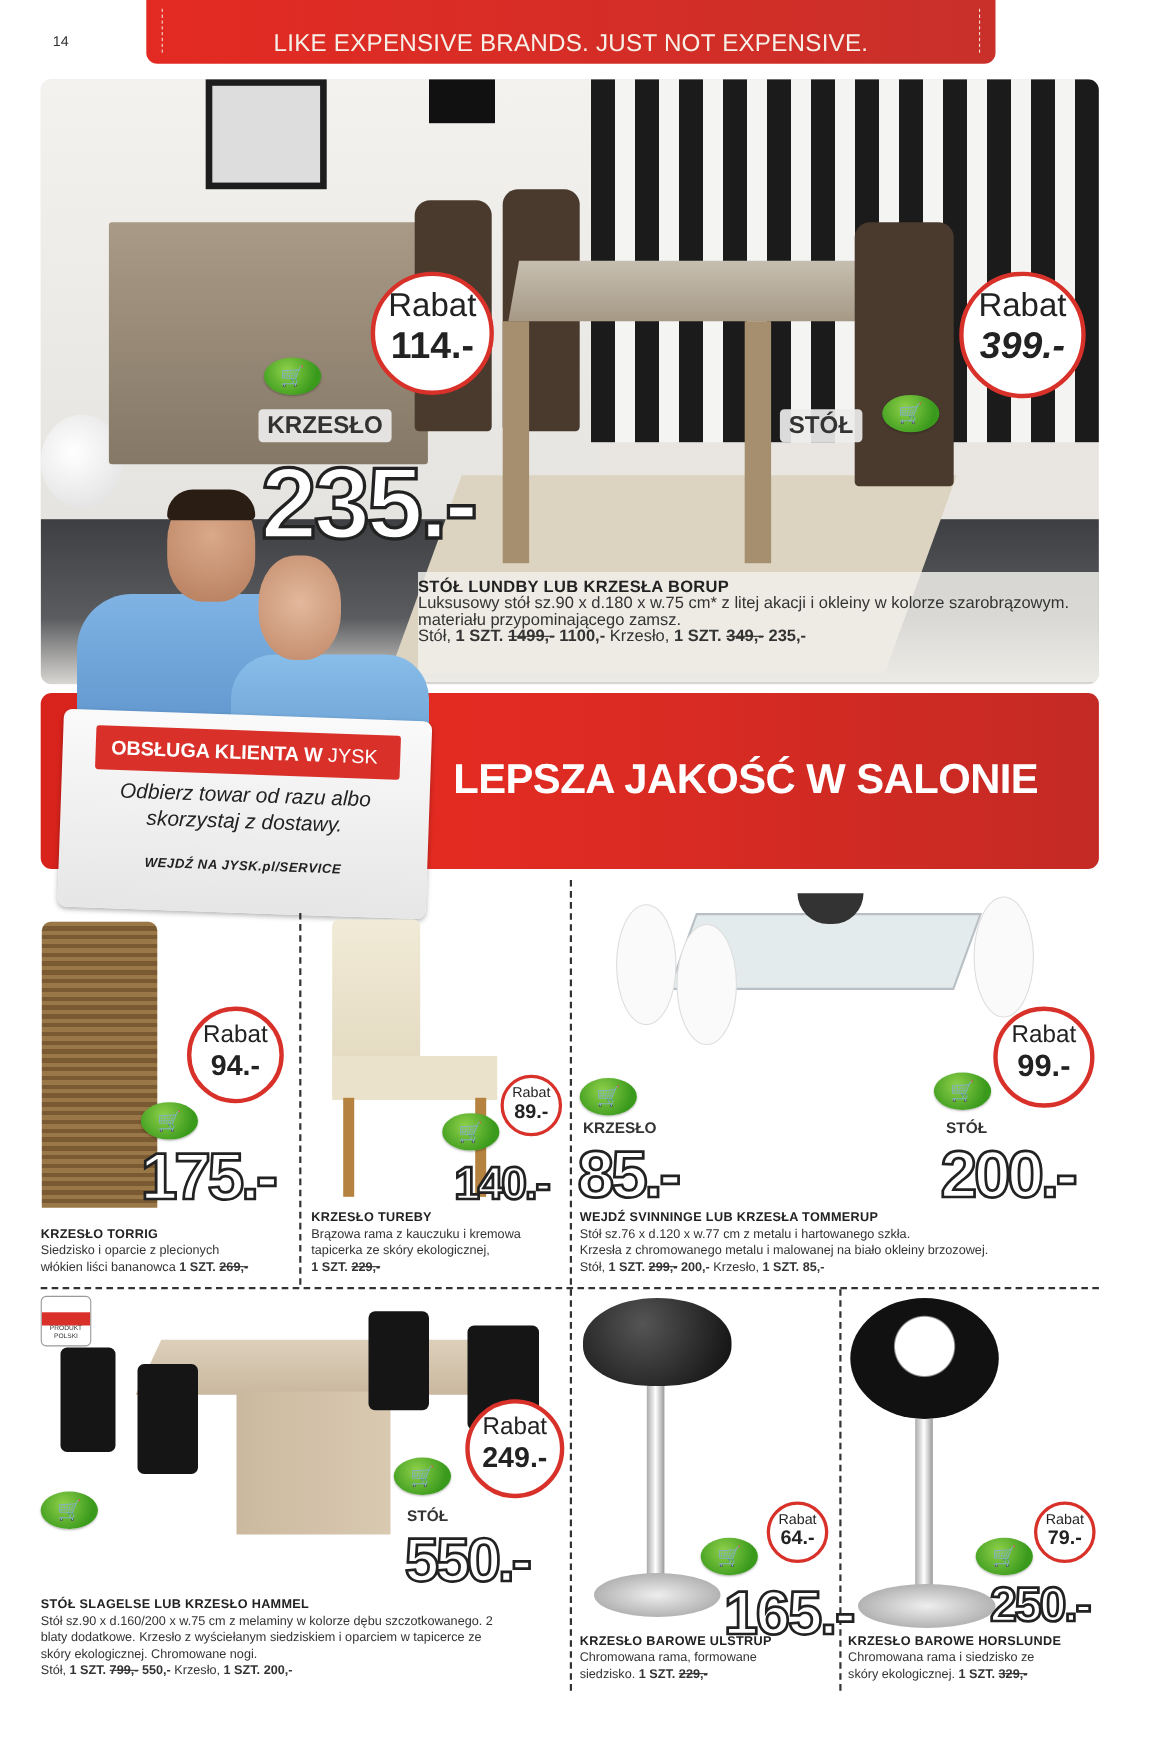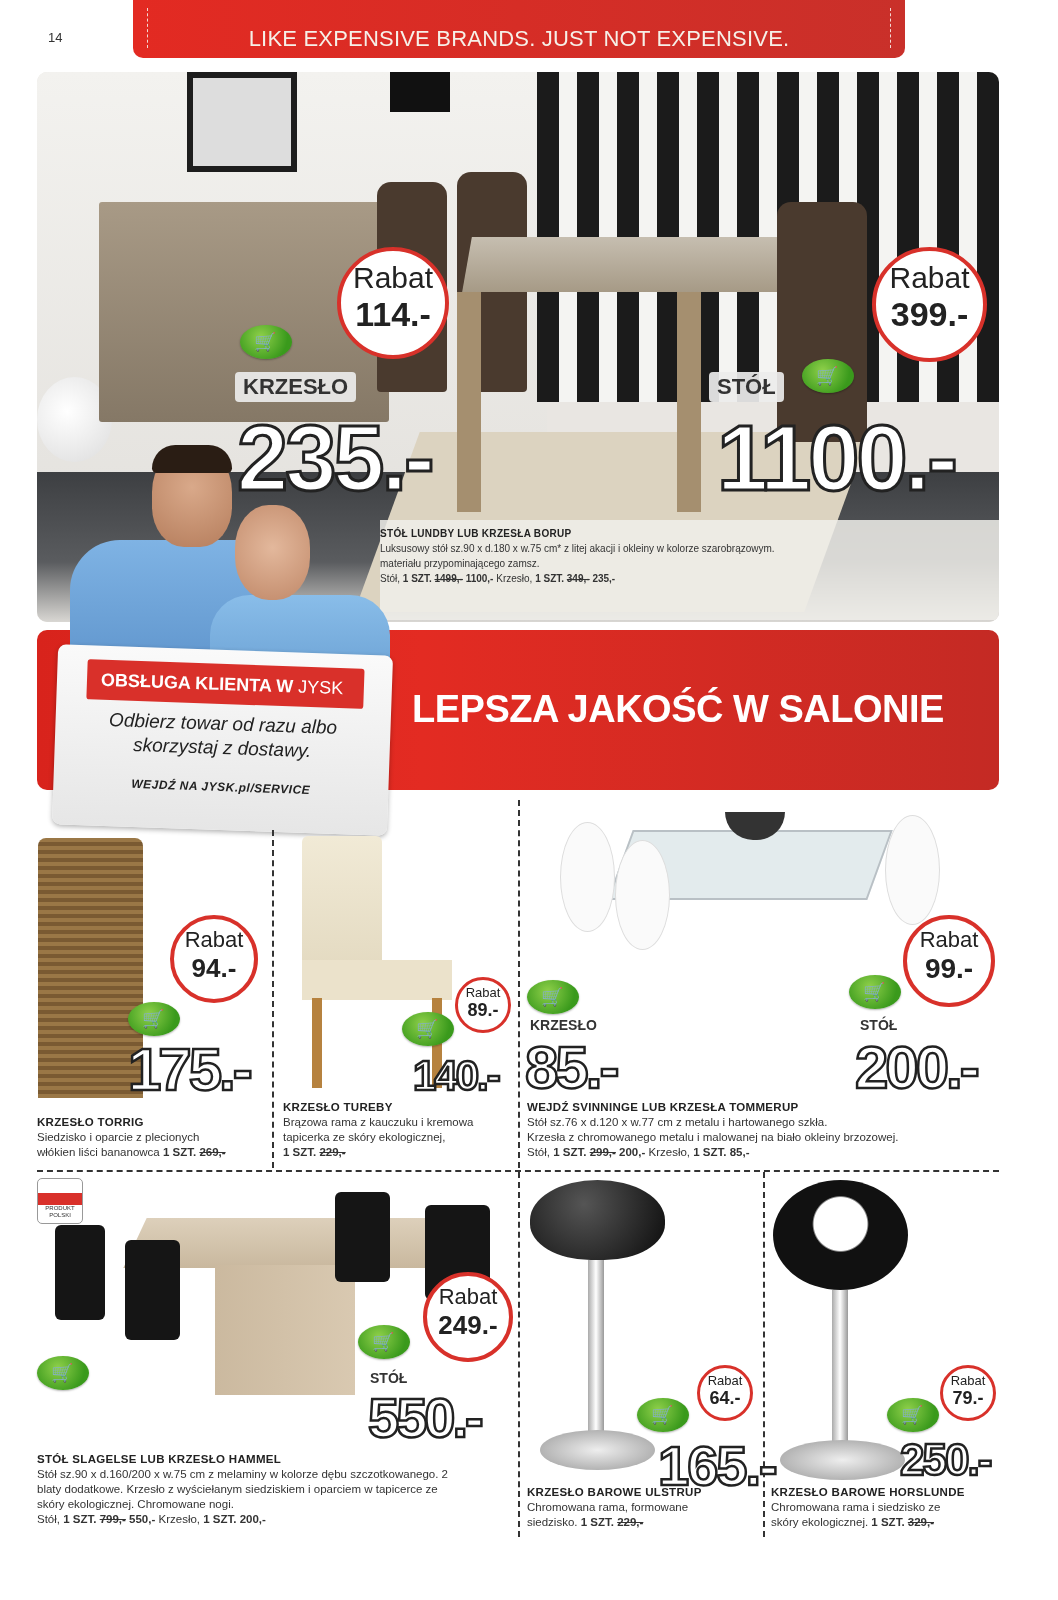--- a/index.html
+++ b/index.html
@@ -21,21 +21,21 @@
   .hero .frame { position:absolute; left:150px; top:0; width:110px; height:100px; border:6px solid #1d1d1d; background:#ddd; }
   .hero .lamp { position:absolute; left:353px; top:0; width:60px; height:40px; background:#111; }
   .hero .pouf { position:absolute; left:0; top:305px; width:75px; height:85px; background: radial-gradient(circle at 40% 40%,#ffffff,#dcdcdc); border-radius: 50%; }
   .bubble { position:absolute; border:4px solid #d8312a; background:#fff; border-radius:50%; text-align:center; color:#222; }
   .bubble .rabat { display:block; }
   .bubble .amount { font-weight: bold; display:block; }
   .cart { position:absolute; width:52px; height:34px; border-radius:50%; background: radial-gradient(circle at 40% 35%,#8fd04a,#3a9a1c 70%); color:#fff; font-size:18px; text-align:center; line-height:34px; box-shadow: 0 1px 2px rgba(0,0,0,0.3); }
   .tag { position:absolute; background: rgba(235,235,235,0.92); color:#333; font-weight:bold; border-radius:4px; padding: 2px 8px; }
   .bigprice { position:absolute; font-weight:700; color:#fff; -webkit-text-stroke: 3px #222; letter-spacing:-3px; line-height:1; }
   .bigprice.dark { color:#fff; -webkit-text-stroke: 2.5px #222; }
-  .caption { position:absolute; left:343px; top:448px; width:620px; height:100px; background: rgba(240,238,234,0.85); padding: 6px 8px 0 0; font-size: 10px; line-height: 15px; color:#333; }
+  .caption { position:absolute; left:343px; top:448px; width:620px; height:100px; background: rgba(240,238,234,0.85); padding: 6px 8px 0 0; font-size: 15px; line-height: 15px; color:#333; }
   .caption .ttl, .ptitle { font-weight: bold; color:#222; letter-spacing: 0.3px; }
   .strike { text-decoration: line-through; }
   b { font-weight: bold; }
   
   .people { position:absolute; left:60px; top:445px; width:330px; height:330px; }
   .man-head { position:absolute; left:92px; top:2px; width:80px; height:100px; background: radial-gradient(circle at 50% 40%,#d9a98a,#b57d5c); border-radius: 45% 45% 40% 40%; }
   .man-hair { position:absolute; left:92px; top:0; width:80px; height:28px; background:#2a1d14; border-radius: 40px 40px 8px 8px; }
   .man-body { position:absolute; left:10px; top:95px; width:220px; height:140px; background: linear-gradient(180deg,#7fb3e4,#5d93cb); border-radius: 50px 50px 0 0; }
   .woman-head { position:absolute; left:175px; top:60px; width:75px; height:95px; background: radial-gradient(circle at 50% 45%,#e3b89c,#c08868); border-radius: 45%; }
   .woman-hair { position:absolute; left:168px; top:55px; width:90px; height:110px; background:#5a3622; border-radius: 45% 45% 30% 30%; z-index:-1; }
@@ -82,31 +82,30 @@
   <div class="tableleg" style="left:420px;top:220px;height:220px;"></div>
   <div class="tableleg" style="left:640px;top:220px;height:220px;"></div>
   <div class="chair" style="left:740px;top:130px;width:90px;height:240px;background:#4a3a2e;"></div>
 
   <div class="bubble" style="left:300px;top:175px;width:112px;height:112px;">
     <span class="rabat" style="font-size:30px;margin-top:10px;">Rabat</span>
     <span class="amount" style="font-size:34px;">114.-</span>
   </div>
   <div class="bubble" style="left:835px;top:175px;width:115px;height:115px;">
     <span class="rabat" style="font-size:30px;margin-top:10px;">Rabat</span>
-    <span class="amount" style="font-size:34px;">399.-</span>
+    <span class="amount" style="font-size:34px;font-style:italic;">399.-</span>
   </div>
 
   <div class="cart" style="left:203px;top:253px;">🛒</div>
   <div class="cart" style="left:765px;top:287px;">🛒</div>
 
   <div class="tag" style="left:198px;top:300px;font-size:22px;">KRZESŁO</div>
   <div class="tag" style="left:672px;top:300px;font-size:22px;">STÓŁ</div>
 
   <div class="bigprice" style="left:200px;top:340px;font-size:92px;">235.-</div>
-  <div class="bigprice" style="left:680px;top:340px;font-size:92px;">1100.-</div>
 
   <div class="caption">
     <div class="ttl">STÓŁ LUNDBY LUB KRZESŁA BORUP</div>
     <div>Luksusowy stół sz.90 x d.180 x w.75 cm* z litej akacji i okleiny w kolorze szarobrązowym.</div>
     <div>materiału przypominającego zamsz.</div>
     <div>
       <span>Stół,</span>
       <b>1 SZT.</b>
       <b class="strike">1499,-</b>
       <b>1100,-</b>

